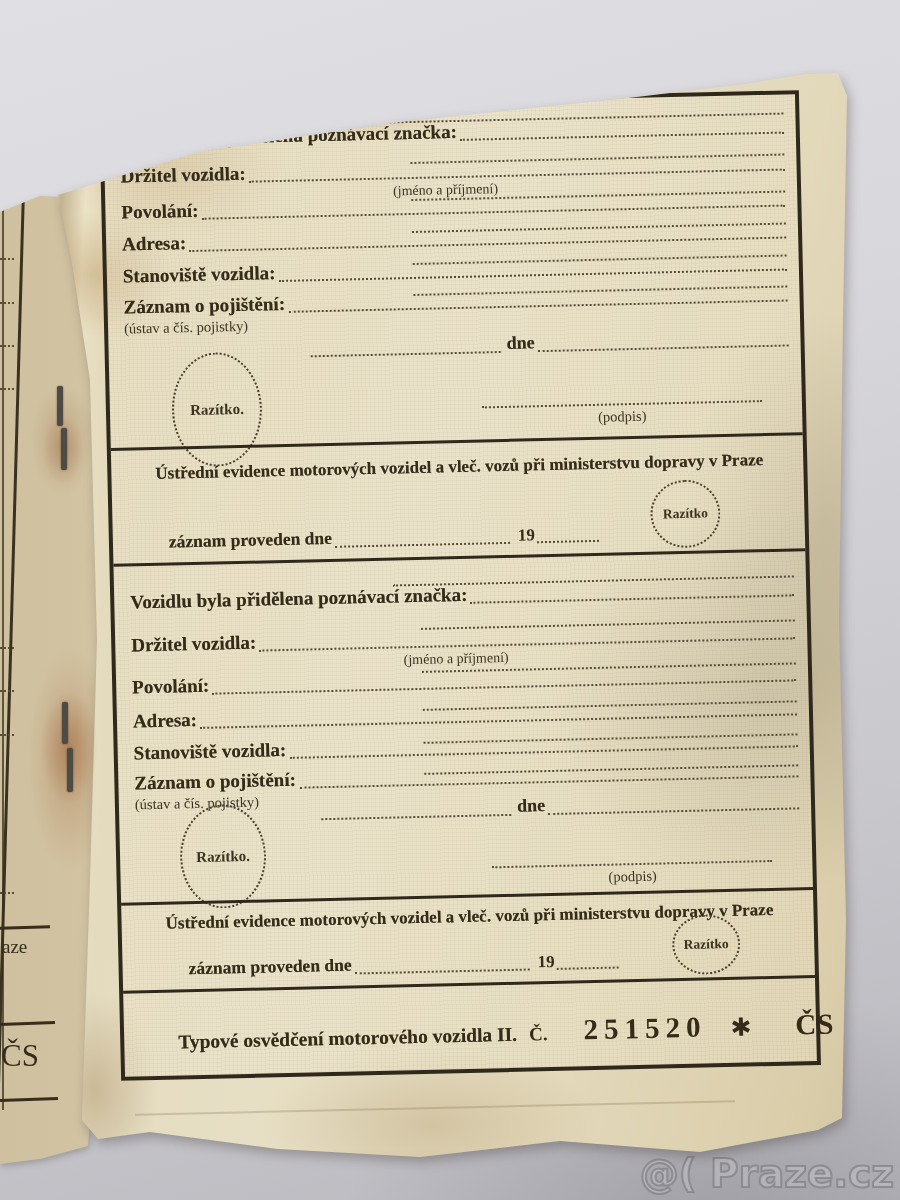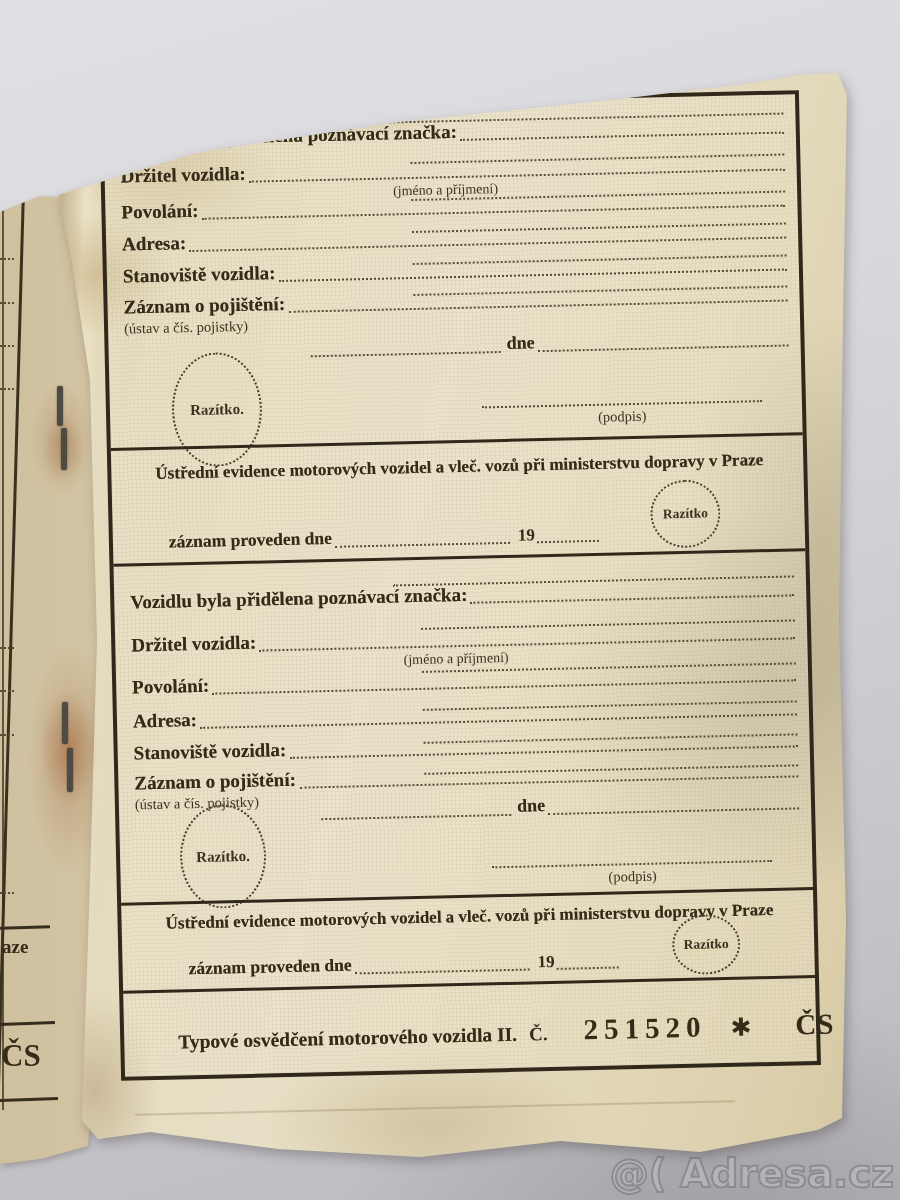--- a/index.html
+++ b/index.html
@@ -16,21 +16,21 @@
   .leftpage-wrap{position:absolute;inset:0;filter:drop-shadow(1px 3px 3px rgba(70,65,55,0.3));z-index:2;}
   .leftpage{position:absolute;inset:0;
     clip-path:polygon(0px 212px,40px 196px,80px 198px,94px 300px,101px 650px,96px 1050px,88px 1146px,40px 1159px,0px 1164px);
     background:
       radial-gradient(ellipse 60px 160px at 70px 760px, rgba(158,98,55,0.35), transparent 70%),
       radial-gradient(ellipse 45px 80px at 62px 440px, rgba(150,95,55,0.28), transparent 70%),
       linear-gradient(90deg,#cfc09f 0%,#d8caa9 30%,#e2d6b7 55%,#ece1c6 78%,#e6dabb 92%,#d8c9a6 100%);}
   .lp-line-v{position:absolute;background:#3a311f;}
   .lp-dots{position:absolute;left:0;width:14px;height:2px;border-bottom:2px dotted #564a33;}
   .lp-line-h{position:absolute;left:0;height:3px;background:#362d1c;}
-  .lp-frag{position:absolute;color:#362c1a;font-weight:bold;}
+  .lp-frag{position:absolute;color:#362c1a;font-weight:normal;}
   
   .paper-wrap{position:absolute;inset:0;filter:drop-shadow(3px 5px 6px rgba(60,55,48,0.35));z-index:3;}
   .paper{position:absolute;inset:0;
     clip-path:polygon(58px 195px,200px 152px,400px 122px,620px 99px,745px 84px,805px 74px,838px 73px,847px 96px,843px 320px,839px 620px,846px 920px,842px 1118px,818px 1130px,700px 1152px,560px 1141px,420px 1157px,278px 1149px,150px 1132px,98px 1139px,82px 1120px,90px 880px,97px 640px,90px 380px,72px 262px);
     background:
       radial-gradient(ellipse 140px 45px at 350px 112px, rgba(165,125,70,0.30), transparent 70%),
       radial-gradient(ellipse 150px 100px at 175px 170px, rgba(176,140,80,0.28), transparent 70%),
       radial-gradient(ellipse 110px 90px at 95px 275px, rgba(170,130,70,0.32), transparent 70%),
       radial-gradient(ellipse 300px 270px at 765px 700px, rgba(70,60,40,0.20), transparent 72%),
       radial-gradient(ellipse 200px 300px at 825px 520px, rgba(80,65,45,0.16), transparent 70%),
@@ -87,21 +87,21 @@
   .ft-cs{font-weight:bold;font-size:29px;margin-left:44px;letter-spacing:1px;}
   
   .staple{position:absolute;width:6px;border-radius:2px;background:#4e4a44;box-shadow:0 0 2px rgba(0,0,0,0.5);z-index:5;}
   .rust{position:absolute;z-index:4;border-radius:50%;}
 </style>
 </head>
 <body>
 
 <div class="scene">
 
-  <div class="watermark">@( Adresa.cz</div>
+  <div class="watermark">@( Praze.cz</div>
 
   <div class="leftpage-wrap">
     <div class="leftpage">
       <div class="lp-line-v" style="left:24px;top:118px;width:3px;height:990px;transform:rotate(1.6deg);transform-origin:top left;"></div>
       <div class="lp-line-v" style="left:2px;top:210px;width:2px;height:900px;opacity:0.75;"></div>
       <div class="lp-line-v" style="left:0px;top:130px;width:55px;height:3px;transform:rotate(-4deg);"></div>
       <div class="lp-dots" style="top:256px;"></div>
       <div class="lp-dots" style="top:300px;"></div>
       <div class="lp-dots" style="top:343px;"></div>
       <div class="lp-dots" style="top:386px;"></div>

